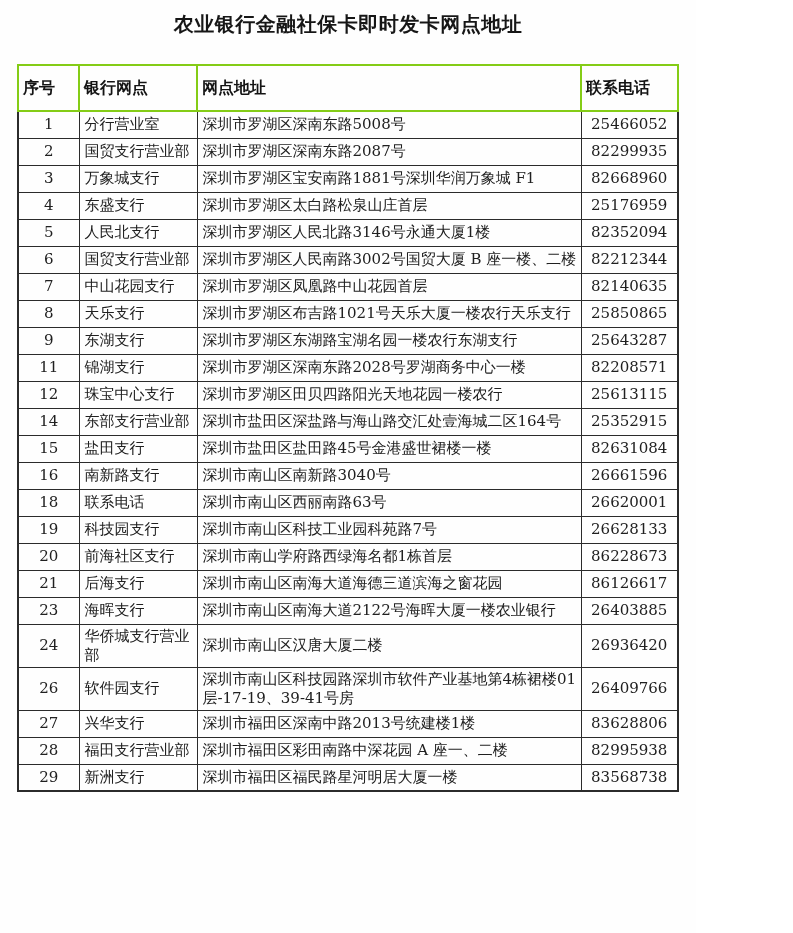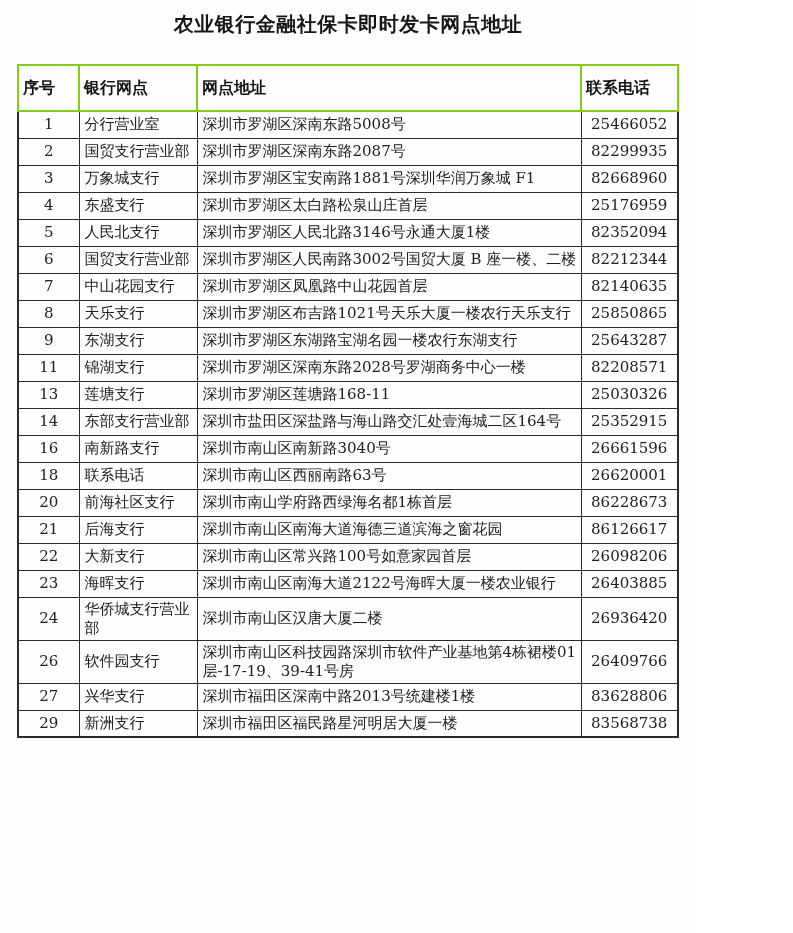--- a/index.html
+++ b/index.html
@@ -155,72 +155,78 @@
     </tr>
 
 
     <tr>
       <td class="cell-num">11</td>
       <td class="cell-branch">锦湖支行</td>
       <td class="cell-addr">深圳市罗湖区深南东路2028号罗湖商务中心一楼</td>
       <td class="cell-phone">82208571</td>
     </tr>
 
-
-    <tr>
-      <td class="cell-num">13</td>
-      <td class="cell-branch">莲塘支行</td>
-      <td class="cell-addr">深圳市罗湖区莲塘路168-11</td>
-      <td class="cell-phone">25030326</td>
-    </tr>
+    <tr>
+      <td class="cell-num">12</td>
+      <td class="cell-branch">珠宝中心支行</td>
+      <td class="cell-addr">深圳市罗湖区田贝四路阳光天地花园一楼农行</td>
+      <td class="cell-phone">25613115</td>
+    </tr>
+
 
     <tr>
       <td class="cell-num">14</td>
       <td class="cell-branch">东部支行营业部</td>
       <td class="cell-addr">深圳市盐田区深盐路与海山路交汇处壹海城二区164号</td>
       <td class="cell-phone">25352915</td>
     </tr>
 
+    <tr>
+      <td class="cell-num">15</td>
+      <td class="cell-branch">盐田支行</td>
+      <td class="cell-addr">深圳市盐田区盐田路45号金港盛世裙楼一楼</td>
+      <td class="cell-phone">82631084</td>
+    </tr>
 
     <tr>
       <td class="cell-num">16</td>
       <td class="cell-branch">南新路支行</td>
       <td class="cell-addr">深圳市南山区南新路3040号</td>
       <td class="cell-phone">26661596</td>
     </tr>
 
 
     <tr>
       <td class="cell-num">18</td>
       <td class="cell-branch">联系电话</td>
       <td class="cell-addr">深圳市南山区西丽南路63号</td>
       <td class="cell-phone">26620001</td>
     </tr>
 
+    <tr>
+      <td class="cell-num">19</td>
+      <td class="cell-branch">科技园支行</td>
+      <td class="cell-addr">深圳市南山区科技工业园科苑路7号</td>
+      <td class="cell-phone">26628133</td>
+    </tr>
 
     <tr>
       <td class="cell-num">20</td>
       <td class="cell-branch">前海社区支行</td>
       <td class="cell-addr">深圳市南山学府路西绿海名都1栋首层</td>
       <td class="cell-phone">86228673</td>
     </tr>
 
     <tr>
       <td class="cell-num">21</td>
       <td class="cell-branch">后海支行</td>
       <td class="cell-addr">深圳市南山区南海大道海德三道滨海之窗花园</td>
       <td class="cell-phone">86126617</td>
     </tr>
 
-    <tr>
-      <td class="cell-num">22</td>
-      <td class="cell-branch">大新支行</td>
-      <td class="cell-addr">深圳市南山区常兴路100号如意家园首层</td>
-      <td class="cell-phone">26098206</td>
-    </tr>
 
     <tr>
       <td class="cell-num">23</td>
       <td class="cell-branch">海晖支行</td>
       <td class="cell-addr">深圳市南山区南海大道2122号海晖大厦一楼农业银行</td>
       <td class="cell-phone">26403885</td>
     </tr>
 
     <tr>
       <td class="cell-num">24</td>
@@ -237,20 +243,26 @@
       <td class="cell-phone">26409766</td>
     </tr>
 
     <tr>
       <td class="cell-num">27</td>
       <td class="cell-branch">兴华支行</td>
       <td class="cell-addr">深圳市福田区深南中路2013号统建楼1楼</td>
       <td class="cell-phone">83628806</td>
     </tr>
 
+    <tr>
+      <td class="cell-num">28</td>
+      <td class="cell-branch">福田支行营业部</td>
+      <td class="cell-addr">深圳市福田区彩田南路中深花园 A 座一、二楼</td>
+      <td class="cell-phone">82995938</td>
+    </tr>
 
     <tr>
       <td class="cell-num">29</td>
       <td class="cell-branch">新洲支行</td>
       <td class="cell-addr">深圳市福田区福民路星河明居大厦一楼</td>
       <td class="cell-phone">83568738</td>
     </tr>
   </tbody>
   </table>
 

